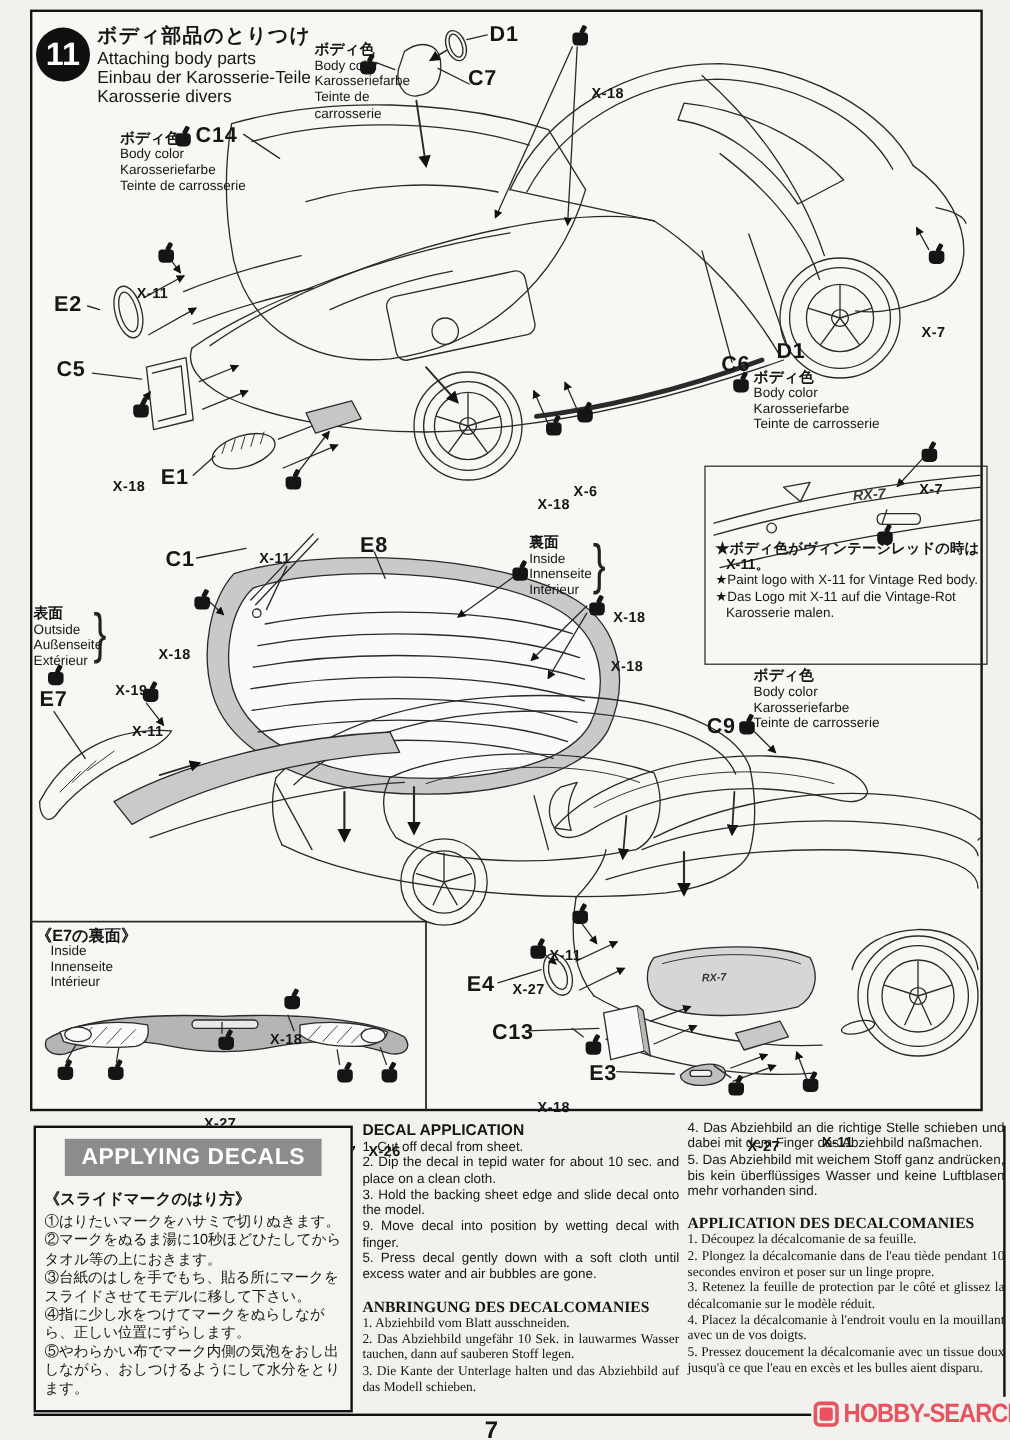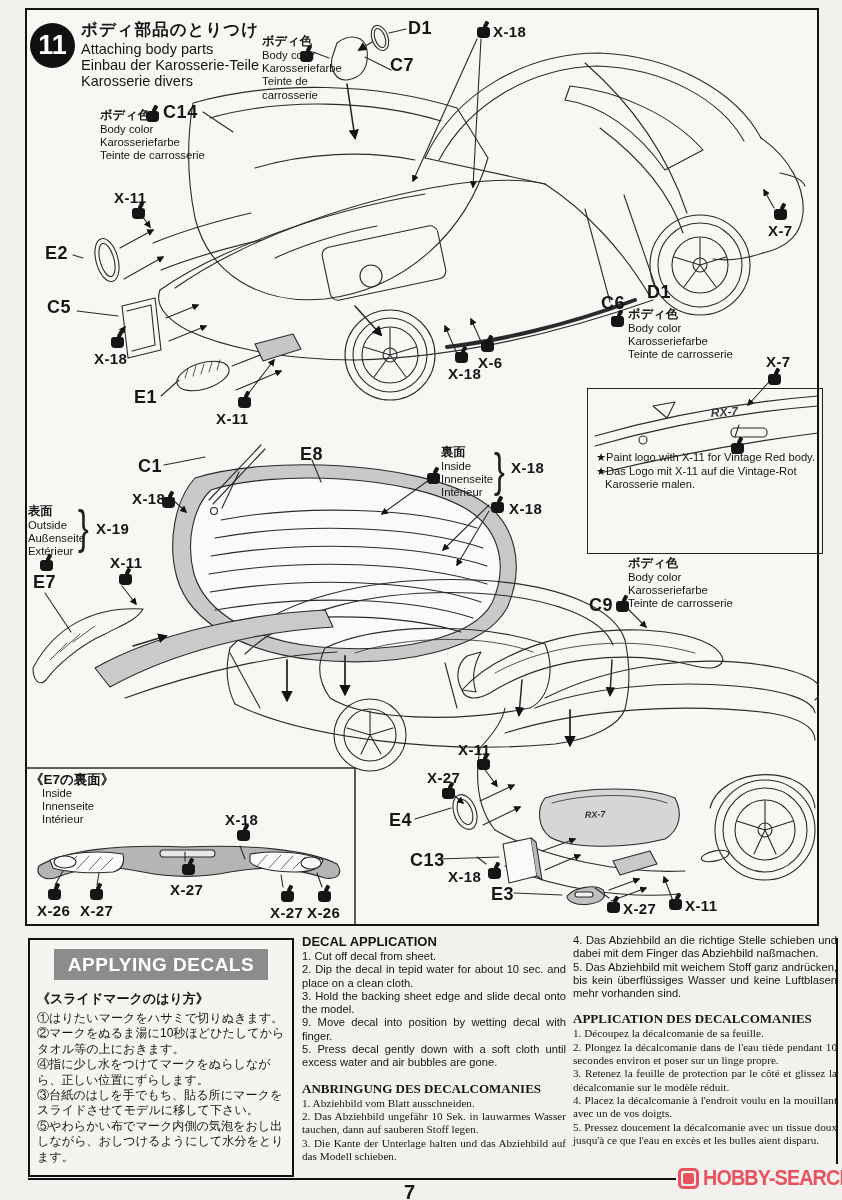--- a/index.html
+++ b/index.html
@@ -7,21 +7,21 @@
          font-family:"Liberation Sans",sans-serif;color:#161616;overflow:hidden;}
   .frame{position:absolute;left:25px;top:8px;width:794px;height:918px;
          border:2px solid #141414;background:#f8f7f4;box-sizing:border-box;}
   svg.art{position:absolute;left:25px;top:8px;}
   .stepnum{position:absolute;left:30px;top:23px;width:45px;height:45px;border-radius:50%;
            background:#101010;color:#fff;font-weight:bold;font-size:27px;
            display:flex;align-items:center;justify-content:center;}
   .h-ja{position:absolute;left:81px;top:19px;font-weight:bold;font-size:16.5px;letter-spacing:1px;}
   .h-l{position:absolute;left:81px;font-size:14.5px;}
   .plab{position:absolute;font-size:18px;font-weight:bold;letter-spacing:0.6px;}
-  .xlab{position:absolute;font-size:15px;font-weight:bold;letter-spacing:0.4px;}
+  .xlab{position:absolute;font-size:12px;font-weight:bold;letter-spacing:0.4px;margin-top:48px;}
   .pmark{position:absolute;width:13px;height:16px;}
   .pmark::before{content:"";position:absolute;left:0;bottom:0;width:13px;height:11px;
                  background:#151515;border-radius:3px 3px 4px 4px;}
   .pmark::after{content:"";position:absolute;left:7px;top:-1px;width:4px;height:7px;
                 background:#151515;transform:rotate(28deg);border-radius:1px;}
   .note{position:absolute;font-size:11.3px;line-height:13.2px;}
   .note .ja{font-weight:bold;font-size:12.3px;line-height:15px;}
   .brace{position:absolute;font-size:46px;font-weight:normal;transform:scaleX(0.7);
          transform-origin:left center;color:#222;}
   .inset{position:absolute;border:1.5px solid #222;box-sizing:border-box;}
@@ -344,20 +344,21 @@
     <div>Teinte de carrosserie</div>
   </div>
   <span class="pmark" style="left:774px;top:204px"></span>
   <div class="xlab" style="left:768px;top:222px">X-7</div>
   <div class="xlab" style="left:766px;top:353px">X-7</div>
   <span class="pmark" style="left:768px;top:369px"></span>
 
   <div class="inset" style="left:587px;top:388px;width:236px;height:166px"></div>
   <span class="pmark" style="left:731px;top:438px"></span>
   <div class="vnote">
+    <p class="ja">★ボディ色がヴィンテージレッドの時はX-11。</p>
     <p>★Paint logo with X-11 for Vintage Red body.</p>
     <p>★Das Logo mit X-11 auf die Vintage-Rot Karosserie malen.</p>
   </div>
 
   <div class="plab" style="left:138px;top:456px">C1</div>
   <div class="xlab" style="left:132px;top:490px">X-18</div>
   <span class="pmark" style="left:162px;top:492px"></span>
   <div class="plab" style="left:300px;top:444px">E8</div>
 
   <div class="note" style="left:28px;top:504px;width:60px">
@@ -427,22 +428,22 @@
   <div class="xlab" style="left:270px;top:904px">X-27</div>
   <span class="pmark" style="left:318px;top:886px"></span>
   <div class="xlab" style="left:307px;top:904px">X-26</div>
 
   <div class="jbox">
     <div class="bar">APPLYING DECALS</div>
     <div class="jtitle">《スライドマークのはり方》</div>
     <div class="jsteps">
       <div>①はりたいマークをハサミで切りぬきます。</div>
       <div>②マークをぬるま湯に10秒ほどひたしてからタオル等の上におきます。</div>
+      <div>③台紙のはしを手でもち、貼る所にマークをスライドさせてモデルに移して下さい。</div>
       <div>④指に少し水をつけてマークをぬらしながら、正しい位置にずらします。</div>
-      <div>③台紙のはしを手でもち、貼る所にマークをスライドさせてモデルに移して下さい。</div>
       <div>⑤やわらかい布でマーク内側の気泡をおし出しながら、おしつけるようにして水分をとります。</div>
     </div>
   </div>
 
   <div class="col" id="colmid">
     <h4>DECAL APPLICATION</h4>
     <p>1. Cut off decal from sheet.</p>
     <p>2. Dip the decal in tepid water for about 10 sec. and place on a clean cloth.</p>
     <p>3. Hold the backing sheet edge and slide decal onto the model.</p>
     <p>9. Move decal into position by wetting decal with finger.</p>

